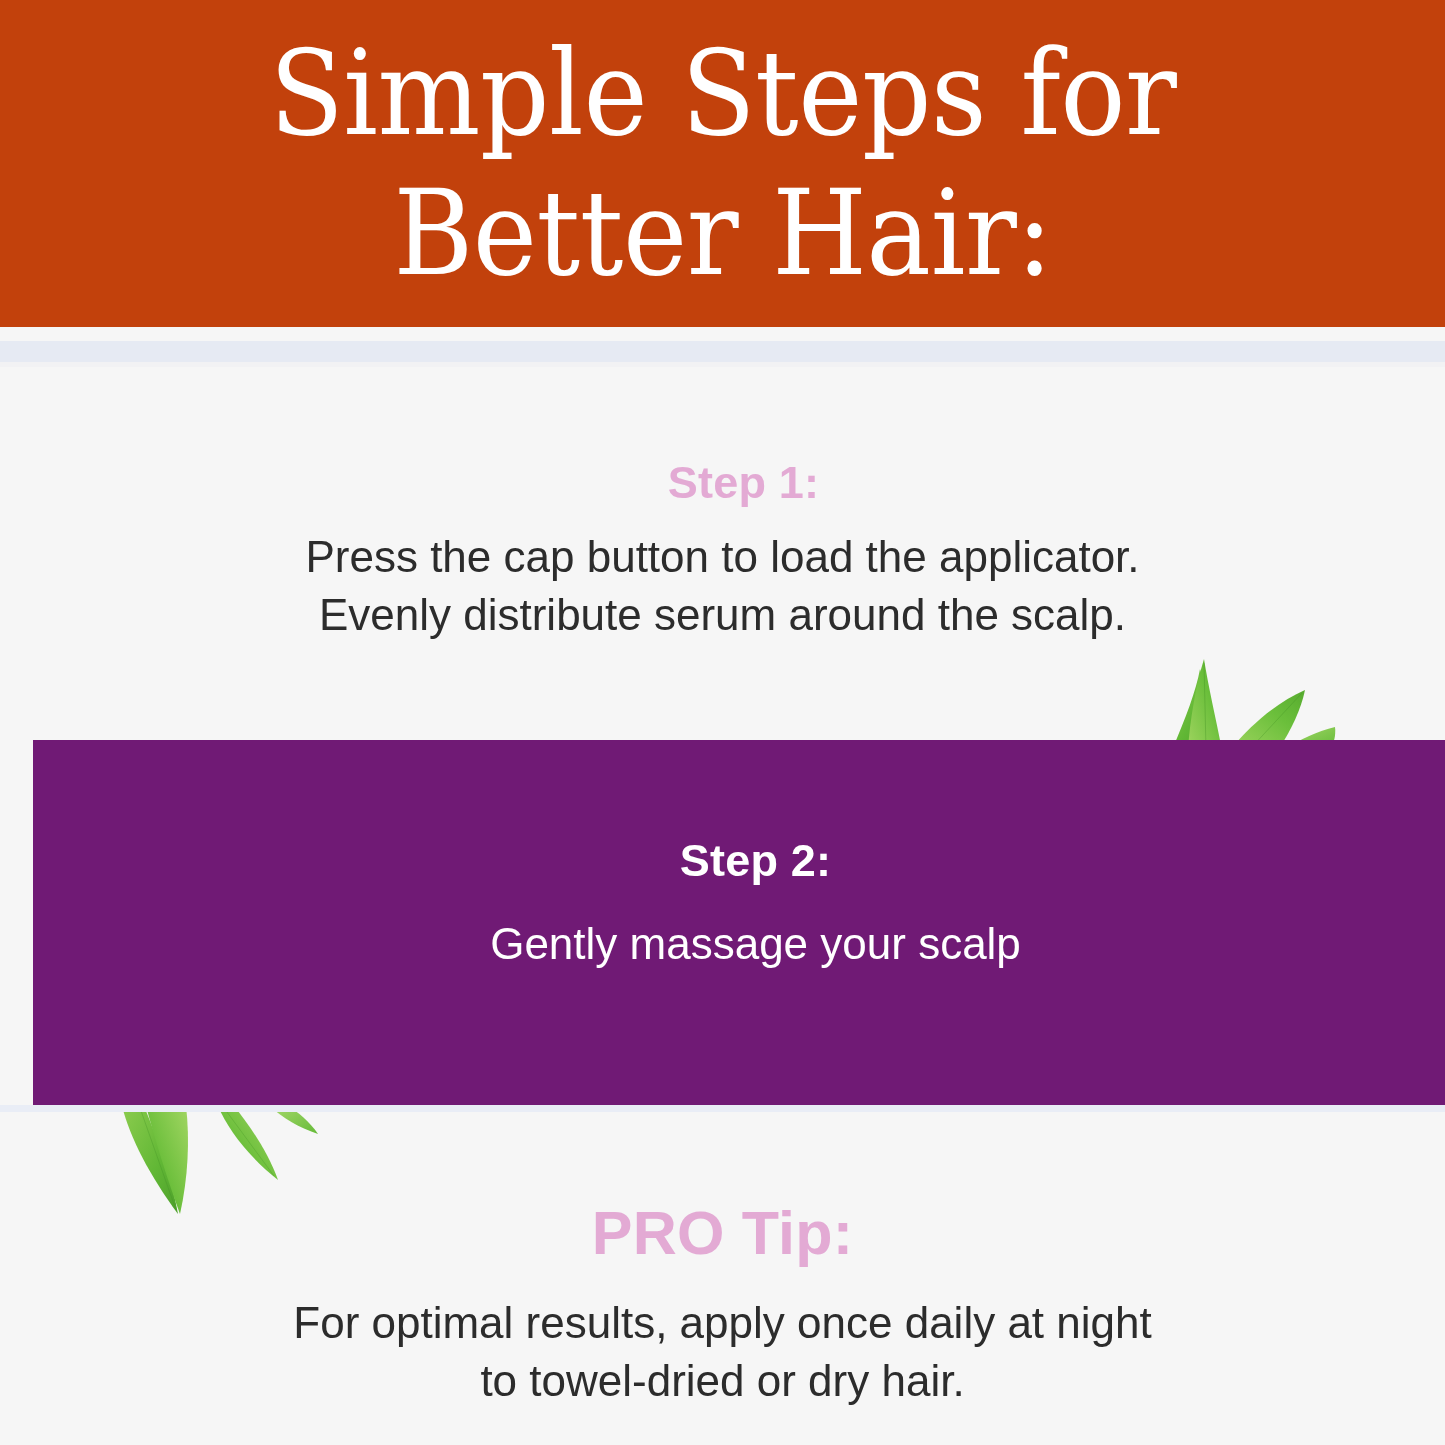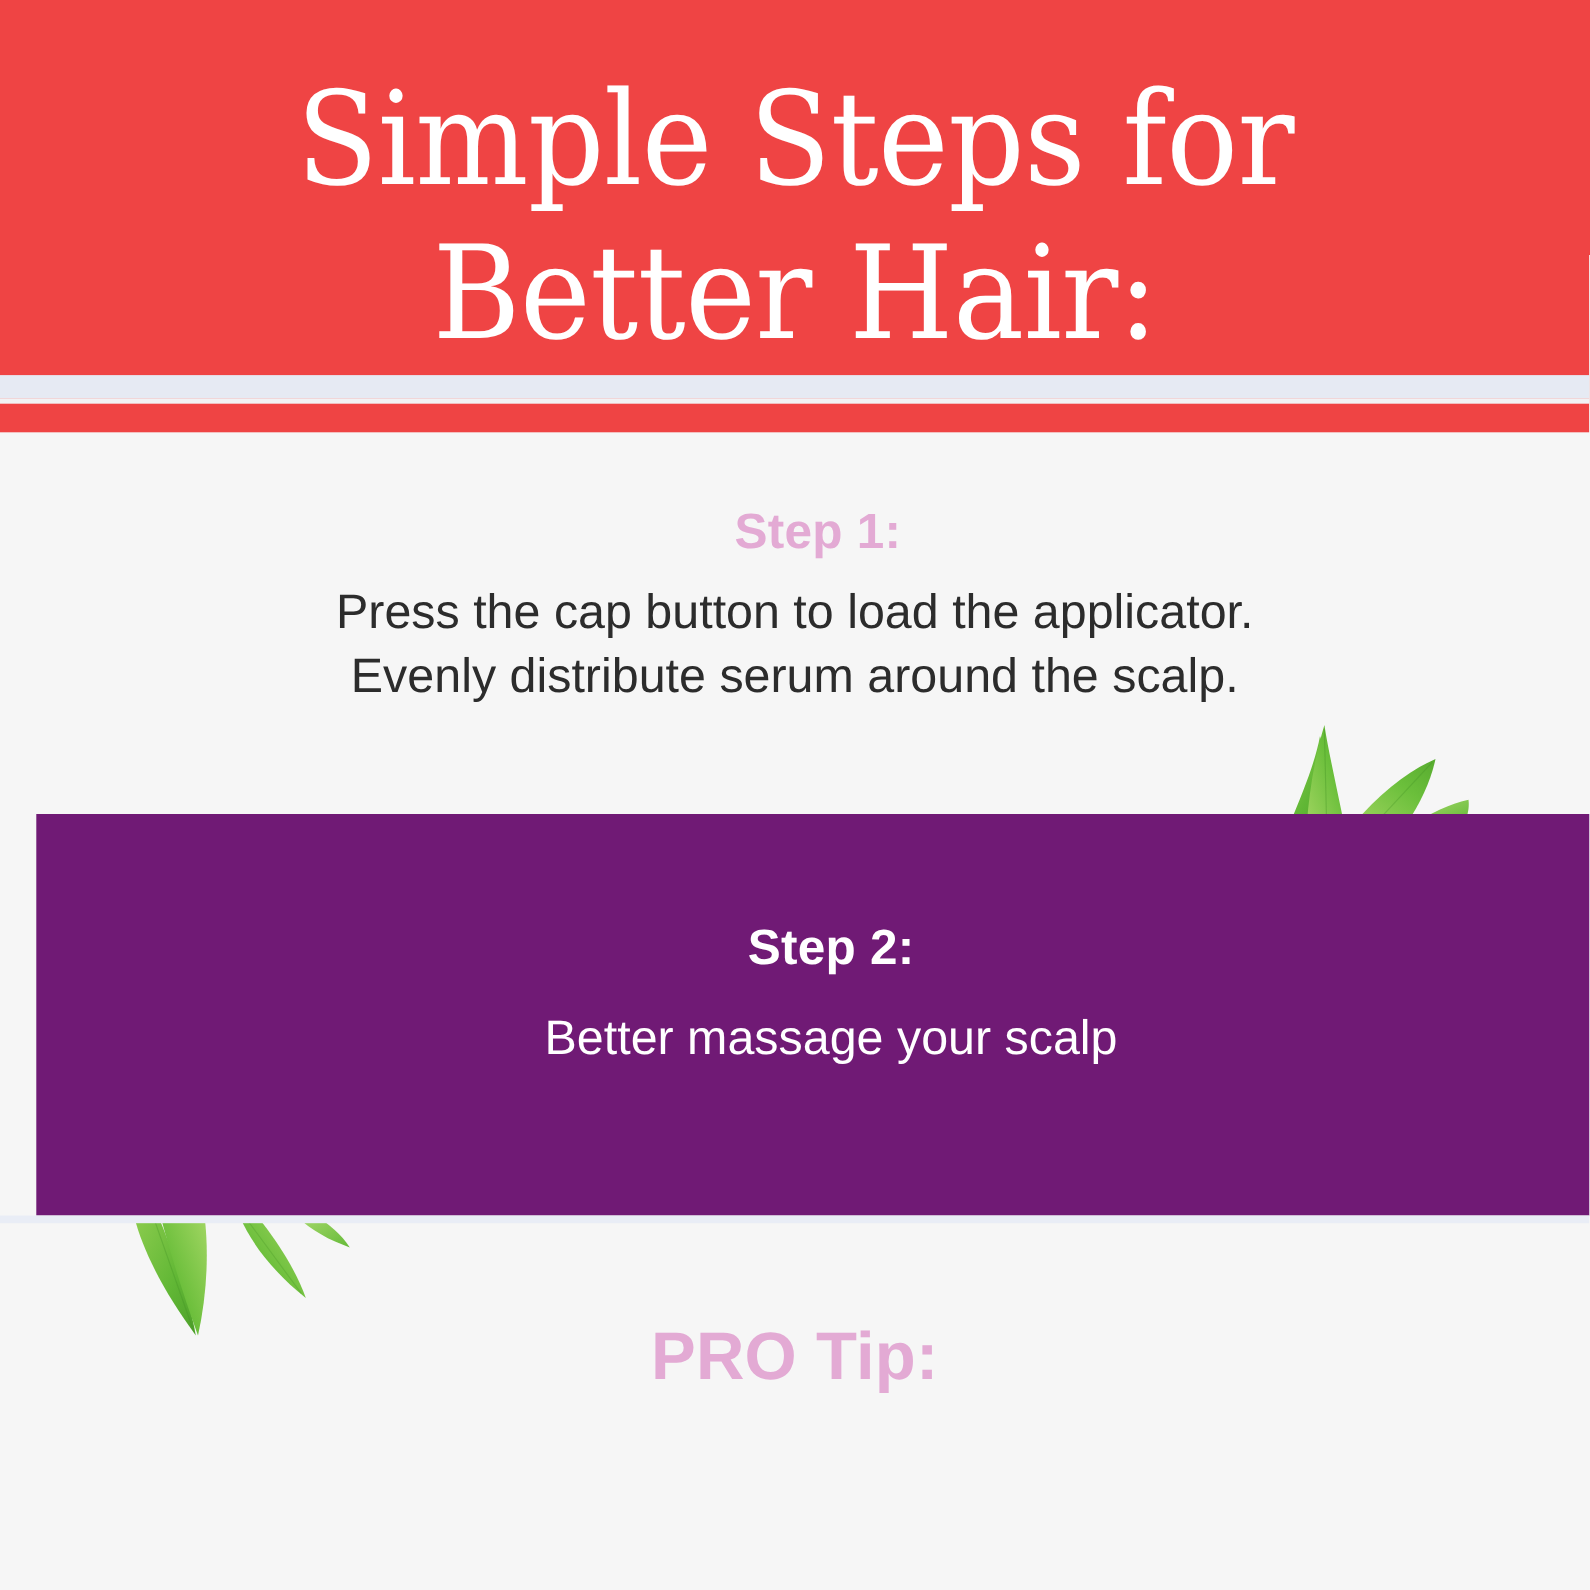--- a/index.html
+++ b/index.html
@@ -21,22 +21,22 @@
     background: #f6f6f6;
     overflow: hidden;
   }
 
   
   .header-band {
     position: absolute;
     left: 0;
     top: 0;
     width: 1445px;
-    height: 393px;
-    background: #ef4444;
+    height: 327px;
+    background: #c2410c;
     display: flex;
     flex-direction: column;
     align-items: center;
     justify-content: center;
     z-index: 4;
   }
   .header-title {
     font-family: "DejaVu Serif", "Liberation Serif", serif;
     color: #ffffff;
     font-size: 118px;
@@ -245,21 +245,21 @@
       <path d="M185 82 C 168 86, 150 94, 134 105 L 180 105 C 184 98, 186 90, 185 82 Z" fill="url(#lgC)"></path>
 
       <path d="M54 18 L 56 104" stroke="#3f9023" stroke-width="1" opacity="0.35" fill="none"></path>
       <path d="M152 48 L 100 104" stroke="#3f9023" stroke-width="1" opacity="0.3" fill="none"></path>
     </svg>
   </div>
 
   <div class="section-step2">
     <div class="step2-heading">Step 2:</div>
     <div class="step2-body">
-      <span class="bline">Better massage your scalp</span>
+      <span class="bline">Gently massage your scalp</span>
     </div>
   </div>
   <div class="step2-underline"></div>
 
   <div class="leaves-bottomleft">
     <svg width="215" height="115" viewBox="0 0 215 115" xmlns="http://www.w3.org/2000/svg">
       <defs>
         <linearGradient id="lgD" x1="0" y1="0" x2="1" y2="1">
           <stop offset="0%" stop-color="#8ccc4e"></stop>
           <stop offset="60%" stop-color="#61b735"></stop>
@@ -284,15 +284,19 @@
 
       <path d="M160 0 C 172 12, 190 22, 208 28 C 200 16, 188 6, 178 0 Z" fill="url(#lgF)"></path>
 
       <path d="M30 2 L 66 104" stroke="#3f9023" stroke-width="1" opacity="0.3" fill="none"></path>
       <path d="M114 2 L 164 70" stroke="#3f9023" stroke-width="1" opacity="0.28" fill="none"></path>
     </svg>
   </div>
 
   <div class="section-protip">
     <div class="protip-heading">PRO Tip:</div>
+    <div class="protip-body">
+      <span class="bline">For optimal results, apply once daily at night</span>
+      <span class="bline">to towel-dried or dry hair.</span>
+    </div>
   </div>
 
 </div>
 
 </body></html>

